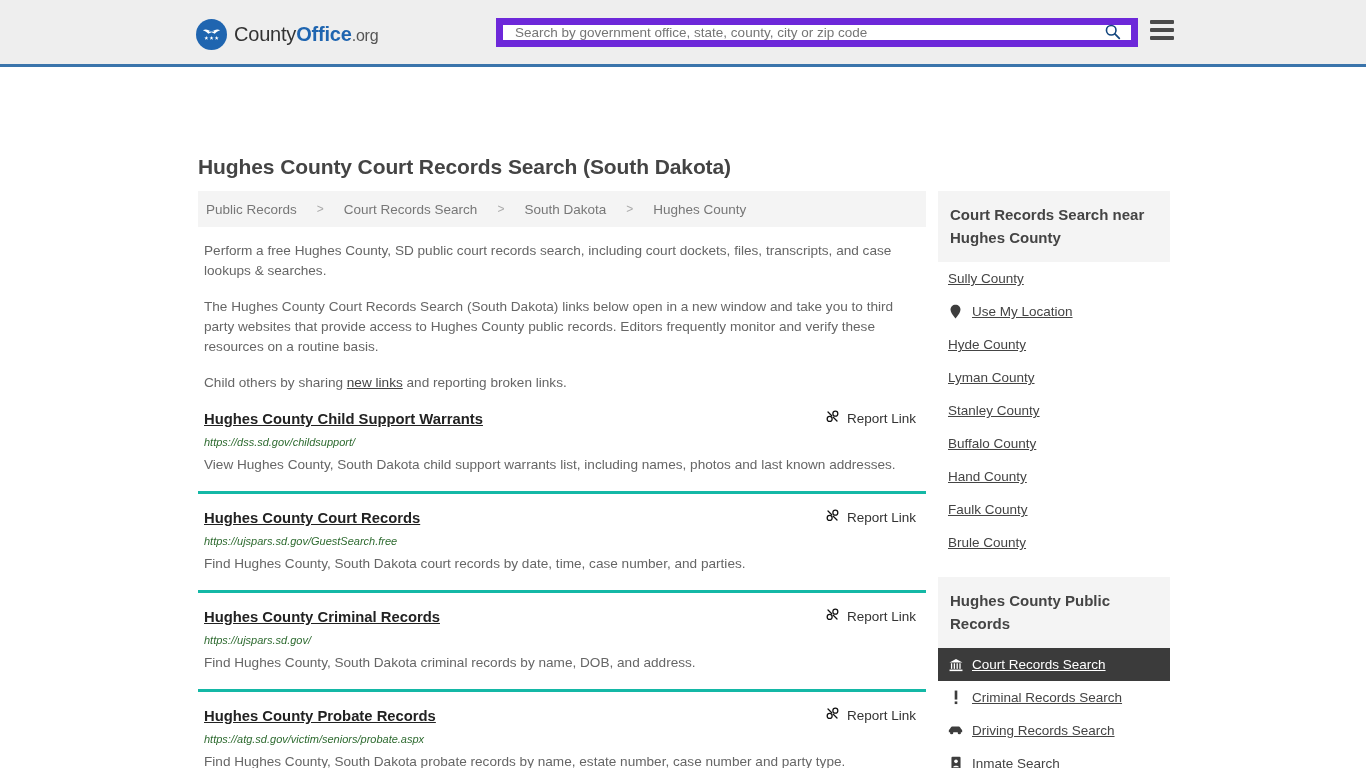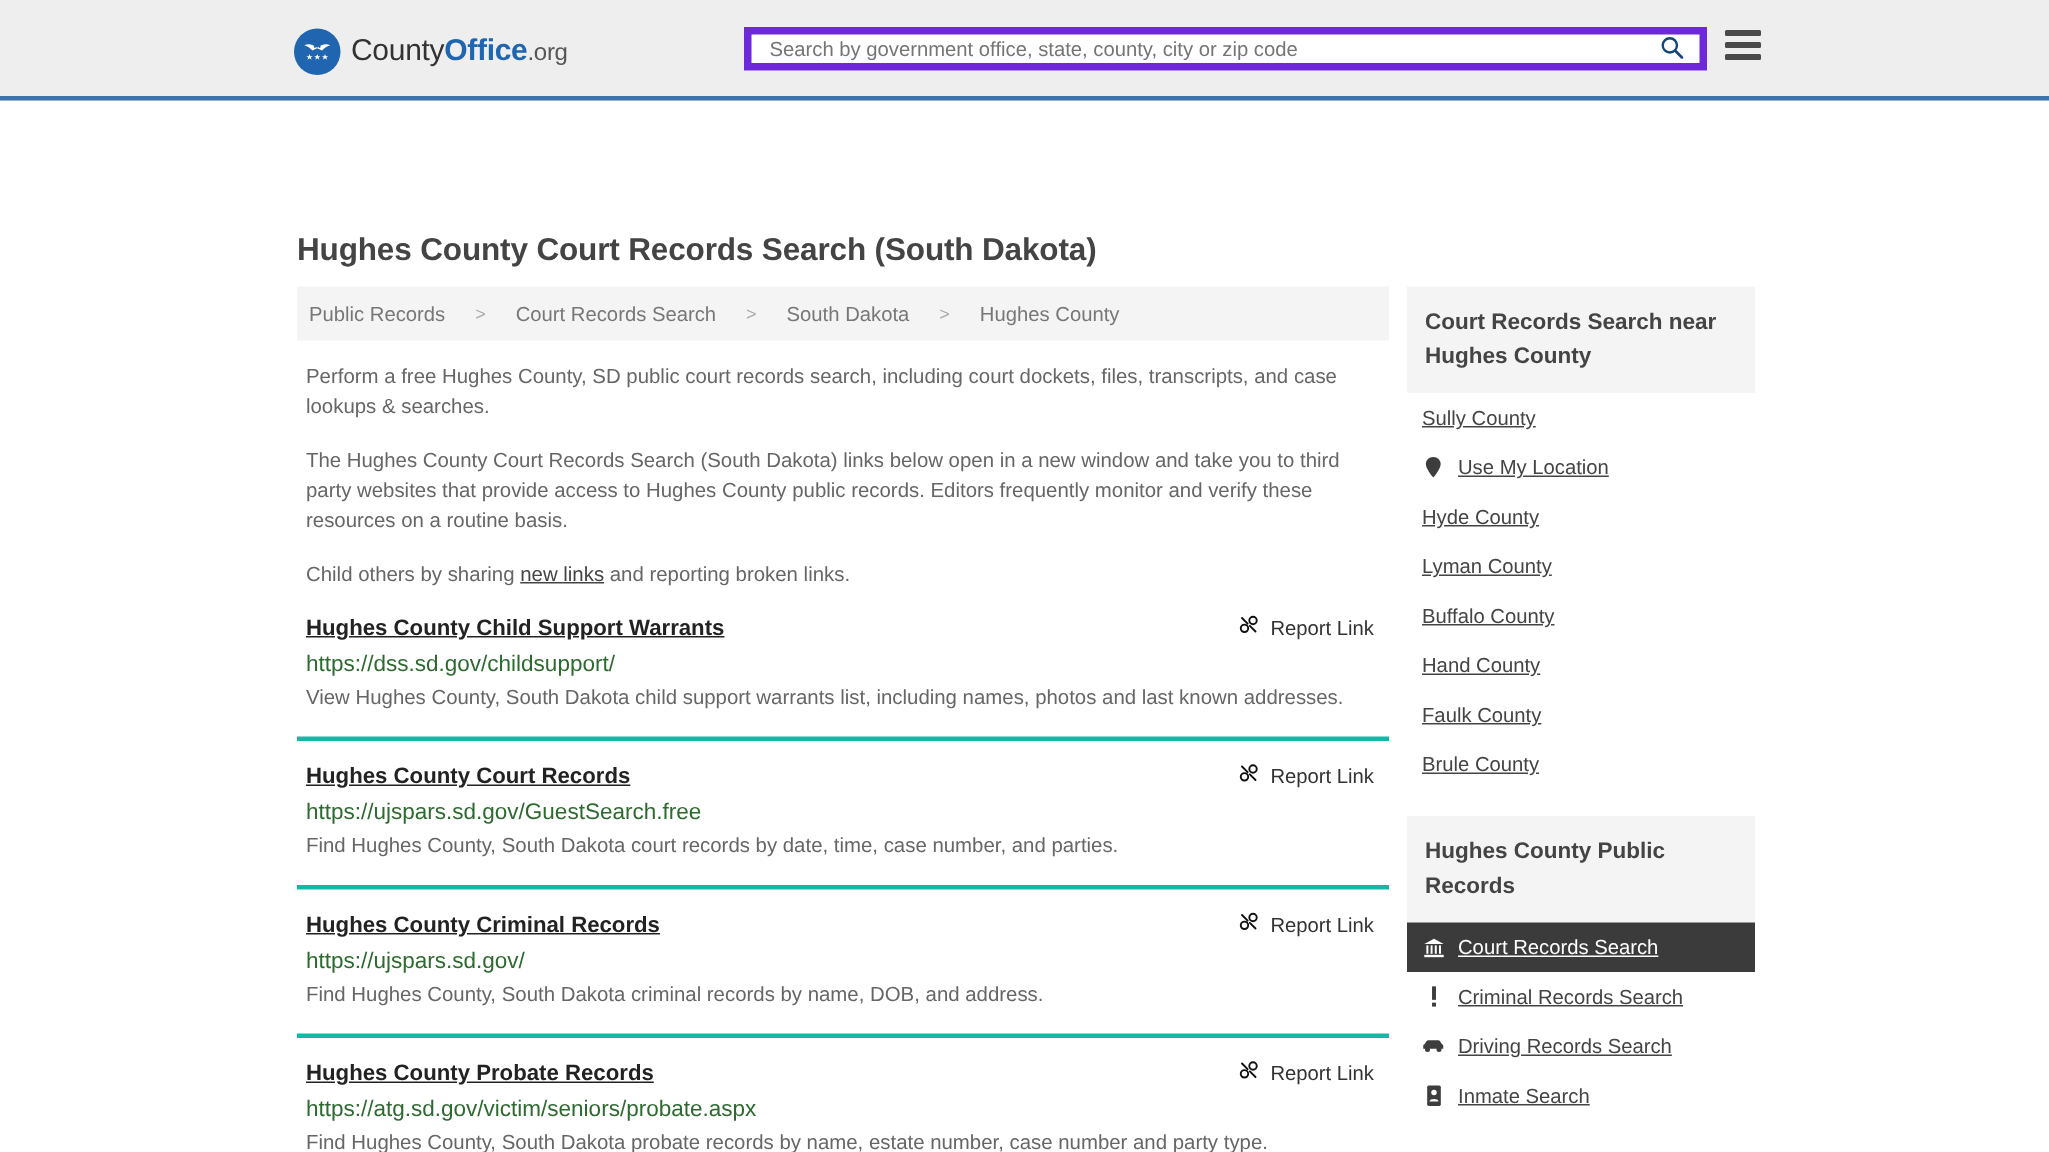--- a/index.html
+++ b/index.html
@@ -51,21 +51,21 @@
   .logo-text .dark { color: #333333; }
   .logo-text .org { color: #555555; font-size: 16px; }
 
   .search-box {
     position: absolute;
     left: 496px;
     top: 18px;
     width: 642px;
     height: 29px;
     background: #ffffff;
-    border: 5px solid #6d28d9;
+    border: 7px solid #6d28d9;
     display: flex;
     align-items: center;
     padding: 0 8px 0 10px;
   }
   .search-input {
     flex: 1;
     border: none;
     outline: none;
     font-family: "Liberation Sans", sans-serif;
     font-size: 13.5px;
@@ -173,26 +173,27 @@
     align-items: center;
     gap: 7px;
     font-size: 13.5px;
     color: #333333;
     cursor: pointer;
     white-space: nowrap;
     padding-right: 4px;
   }
   .result-url {
     display: block;
-    font-size: 15px;
+    font-size: 11px;
     color: #2d6a2f;
     margin-top: 5px;
     line-height: 17px;
     text-decoration: none;
     cursor: pointer;
+    font-style: italic;
   }
   .result-desc {
     font-size: 13.6px;
     color: #666666;
     line-height: 24px;
     margin-top: 2px;
   }
 
   
   .sidebar {
@@ -392,20 +393,23 @@
           </span>
           <span class="lbl">Use My Location</span>
         </li>
         <li class="side-item plain">
           <span class="lbl">Hyde County</span>
         </li>
         <li class="side-item plain">
           <span class="lbl">Lyman County</span>
         </li>
         <li class="side-item plain">
+          <span class="lbl">Stanley County</span>
+        </li>
+        <li class="side-item plain">
           <span class="lbl">Buffalo County</span>
         </li>
         <li class="side-item plain">
           <span class="lbl">Hand County</span>
         </li>
         <li class="side-item plain">
           <span class="lbl">Faulk County</span>
         </li>
         <li class="side-item plain">
           <span class="lbl">Brule County</span>

